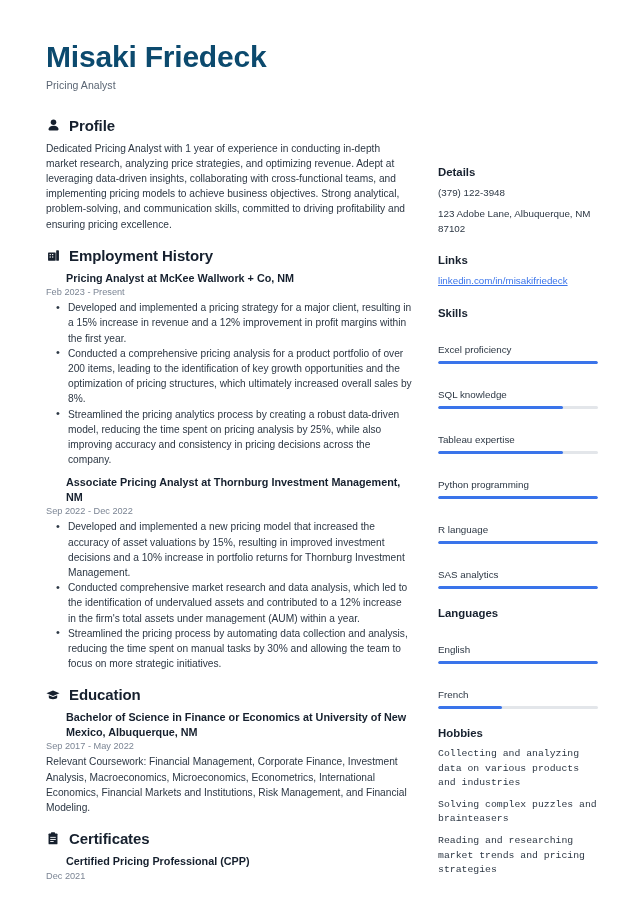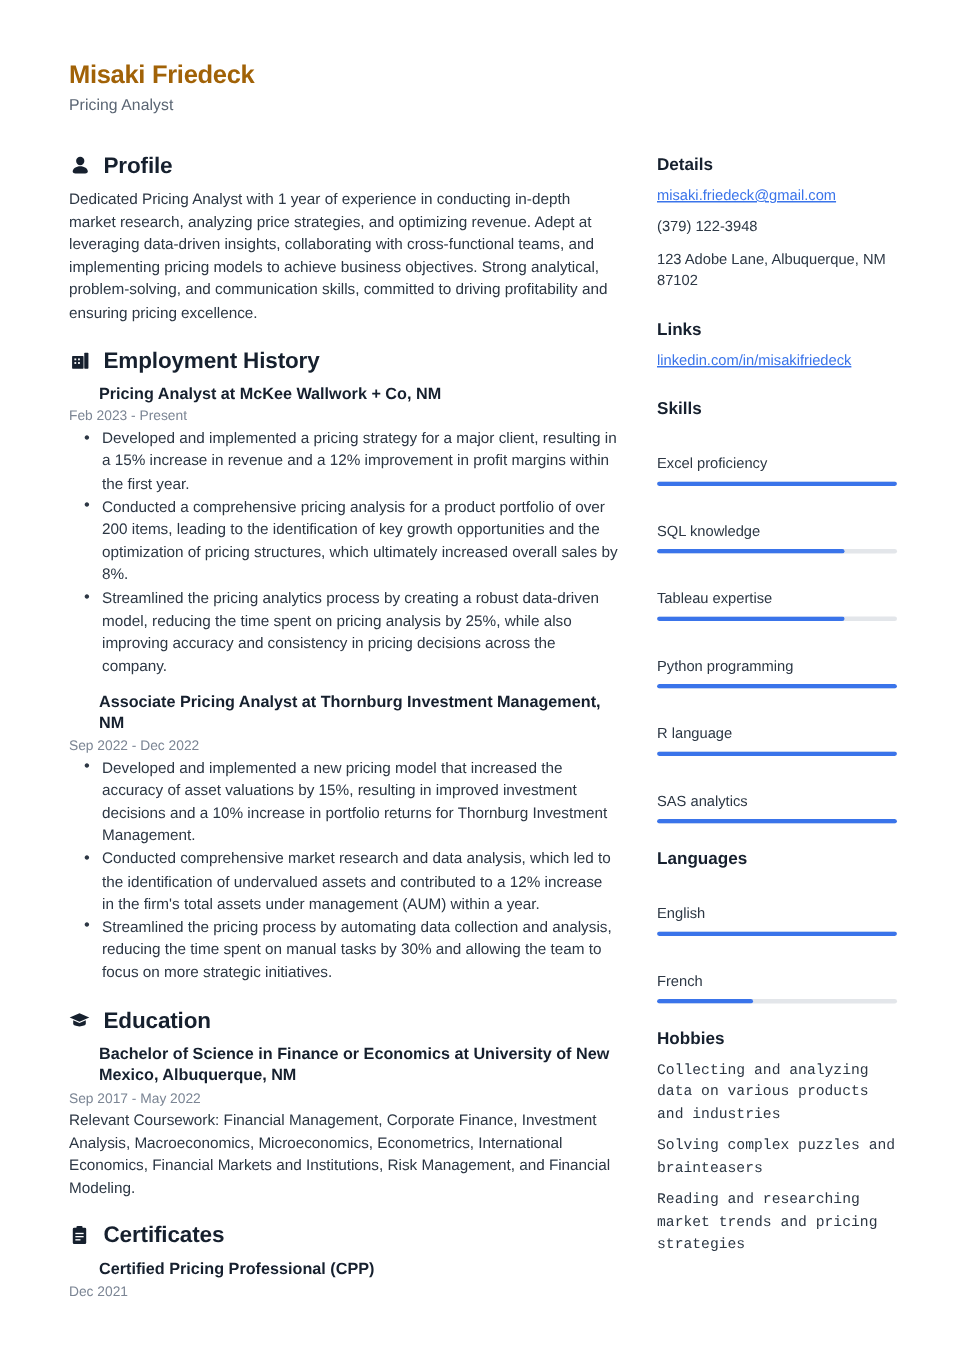--- a/index.html
+++ b/index.html
@@ -15,37 +15,37 @@
     position: relative;
     width: 640px;
     height: 905px;
     background: #ffffff;
     padding: 40px 44px 0 46px;
   }
 
   
   .header { margin-bottom: 26px; }
   .full-name {
-    font-size: 17px;
+    font-size: 30px;
     font-weight: bold;
     letter-spacing: -0.2px;
-    color: #a16207;
+    color: #0c4a6e;
     line-height: 1.15;
   }
   .job-title {
     font-size: 10.5px;
     color: #5a6573;
     margin-top: 4px;
     letter-spacing: 0.05px;
   }
 
   
   .body-cols {
     display: flex;
-    align-items: flex-start;
+    align-items: flex-end;
     gap: 26px;
   }
   .col-main { width: 366px; flex: 0 0 366px; }
   .col-side { width: 160px; flex: 0 0 160px; padding-top: 2px; }
 
   
   .section { margin-bottom: 15px; }
   .section-head {
     display: flex;
     align-items: center;
@@ -268,21 +268,20 @@
           <div class="entry-date">Dec 2021</div>
         </div>
       </div>
 
     </div>
 
     <div class="col-side">
 
       <div class="side-section">
         <div class="side-title">Details</div>
-        <a class="side-link" href="#" style="color: rgb(58, 116, 234);">misaki.friedeck@gmail.com</a>
         <div class="side-text">(379) 122-3948</div>
         <div class="side-text">123 Adobe Lane, Albuquerque, NM 87102</div>
       </div>
 
       <div class="side-section">
         <div class="side-title">Links</div>
         <a class="side-link" href="#" style="color: rgb(58, 116, 234);">linkedin.com/in/misakifriedeck</a>
       </div>
 
       <div class="side-section">

